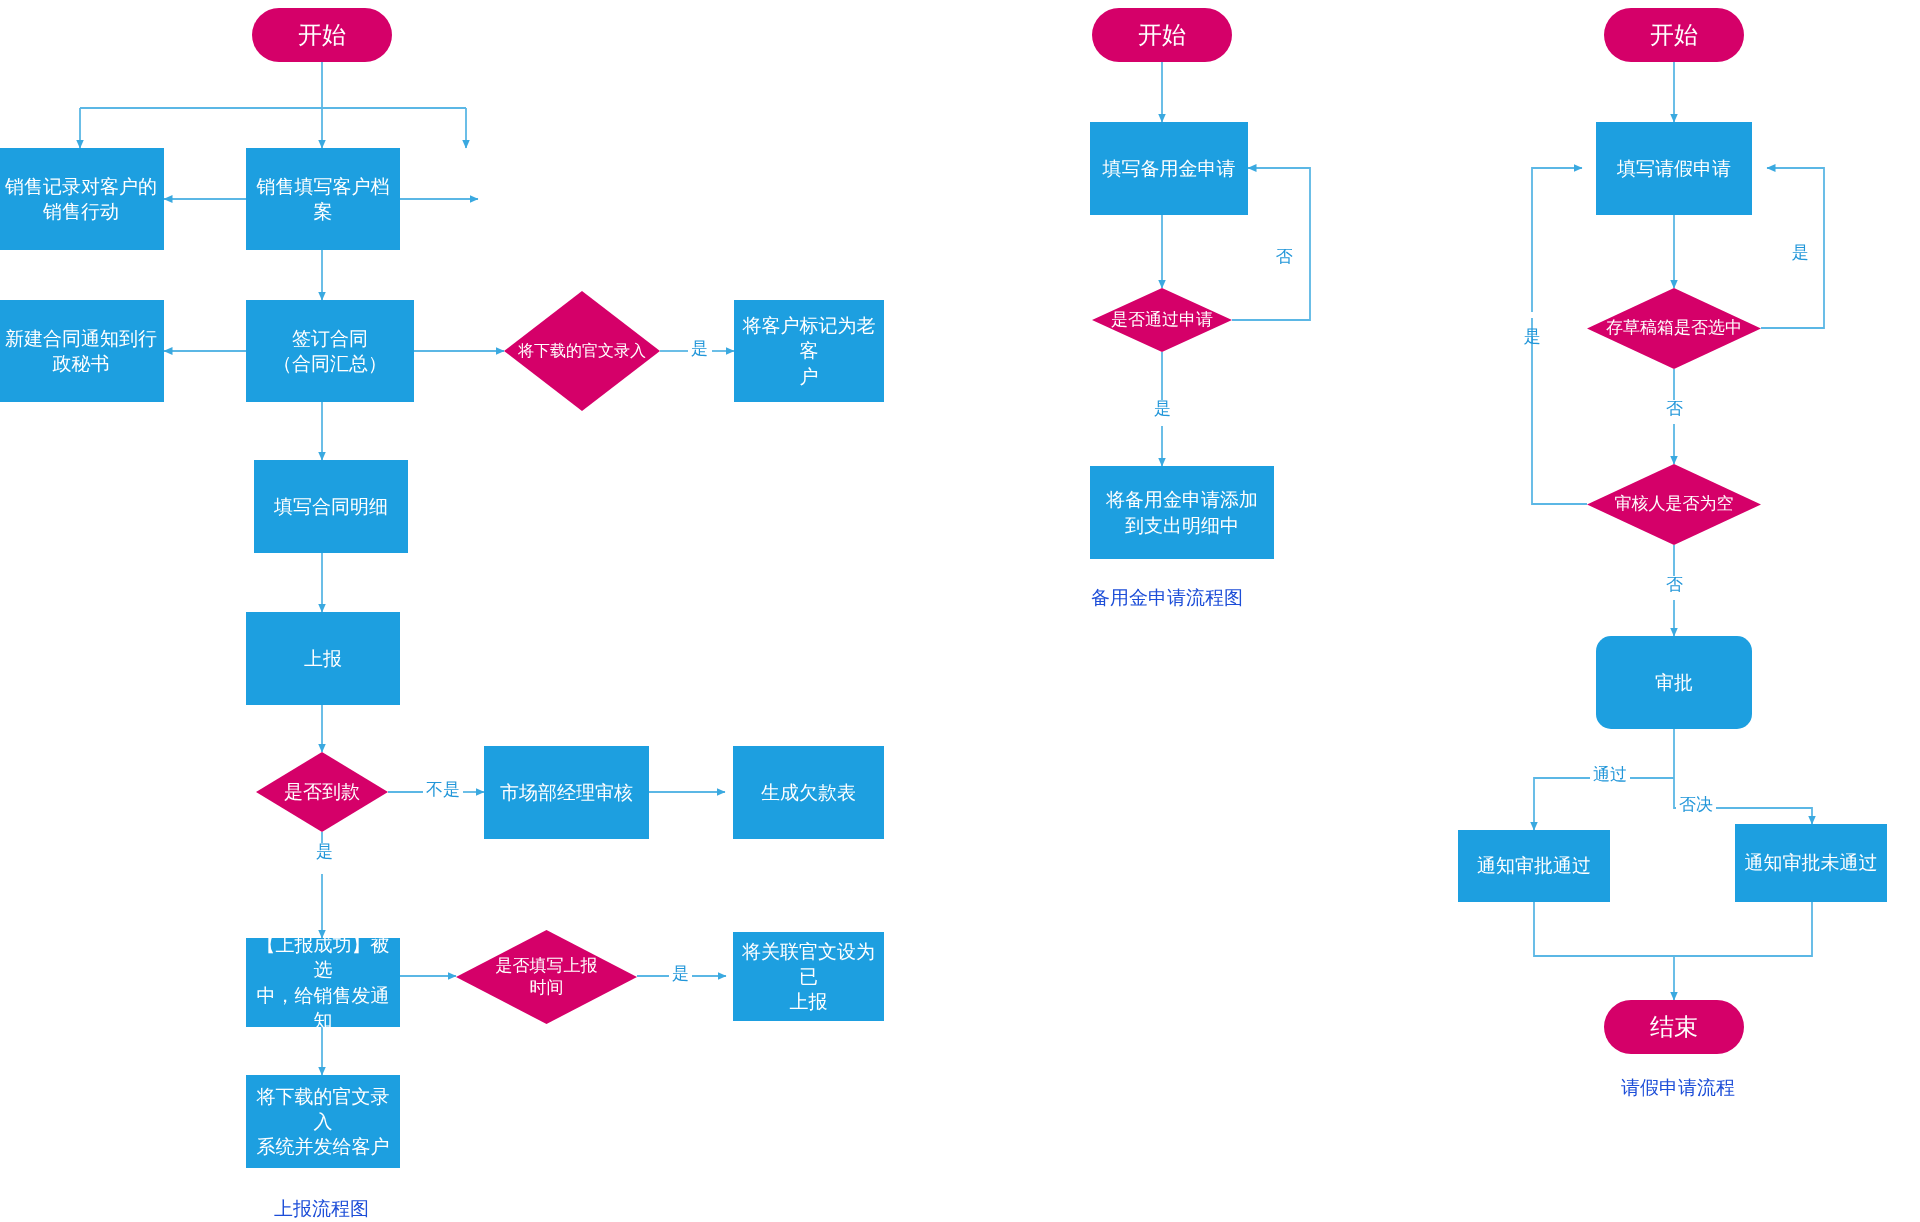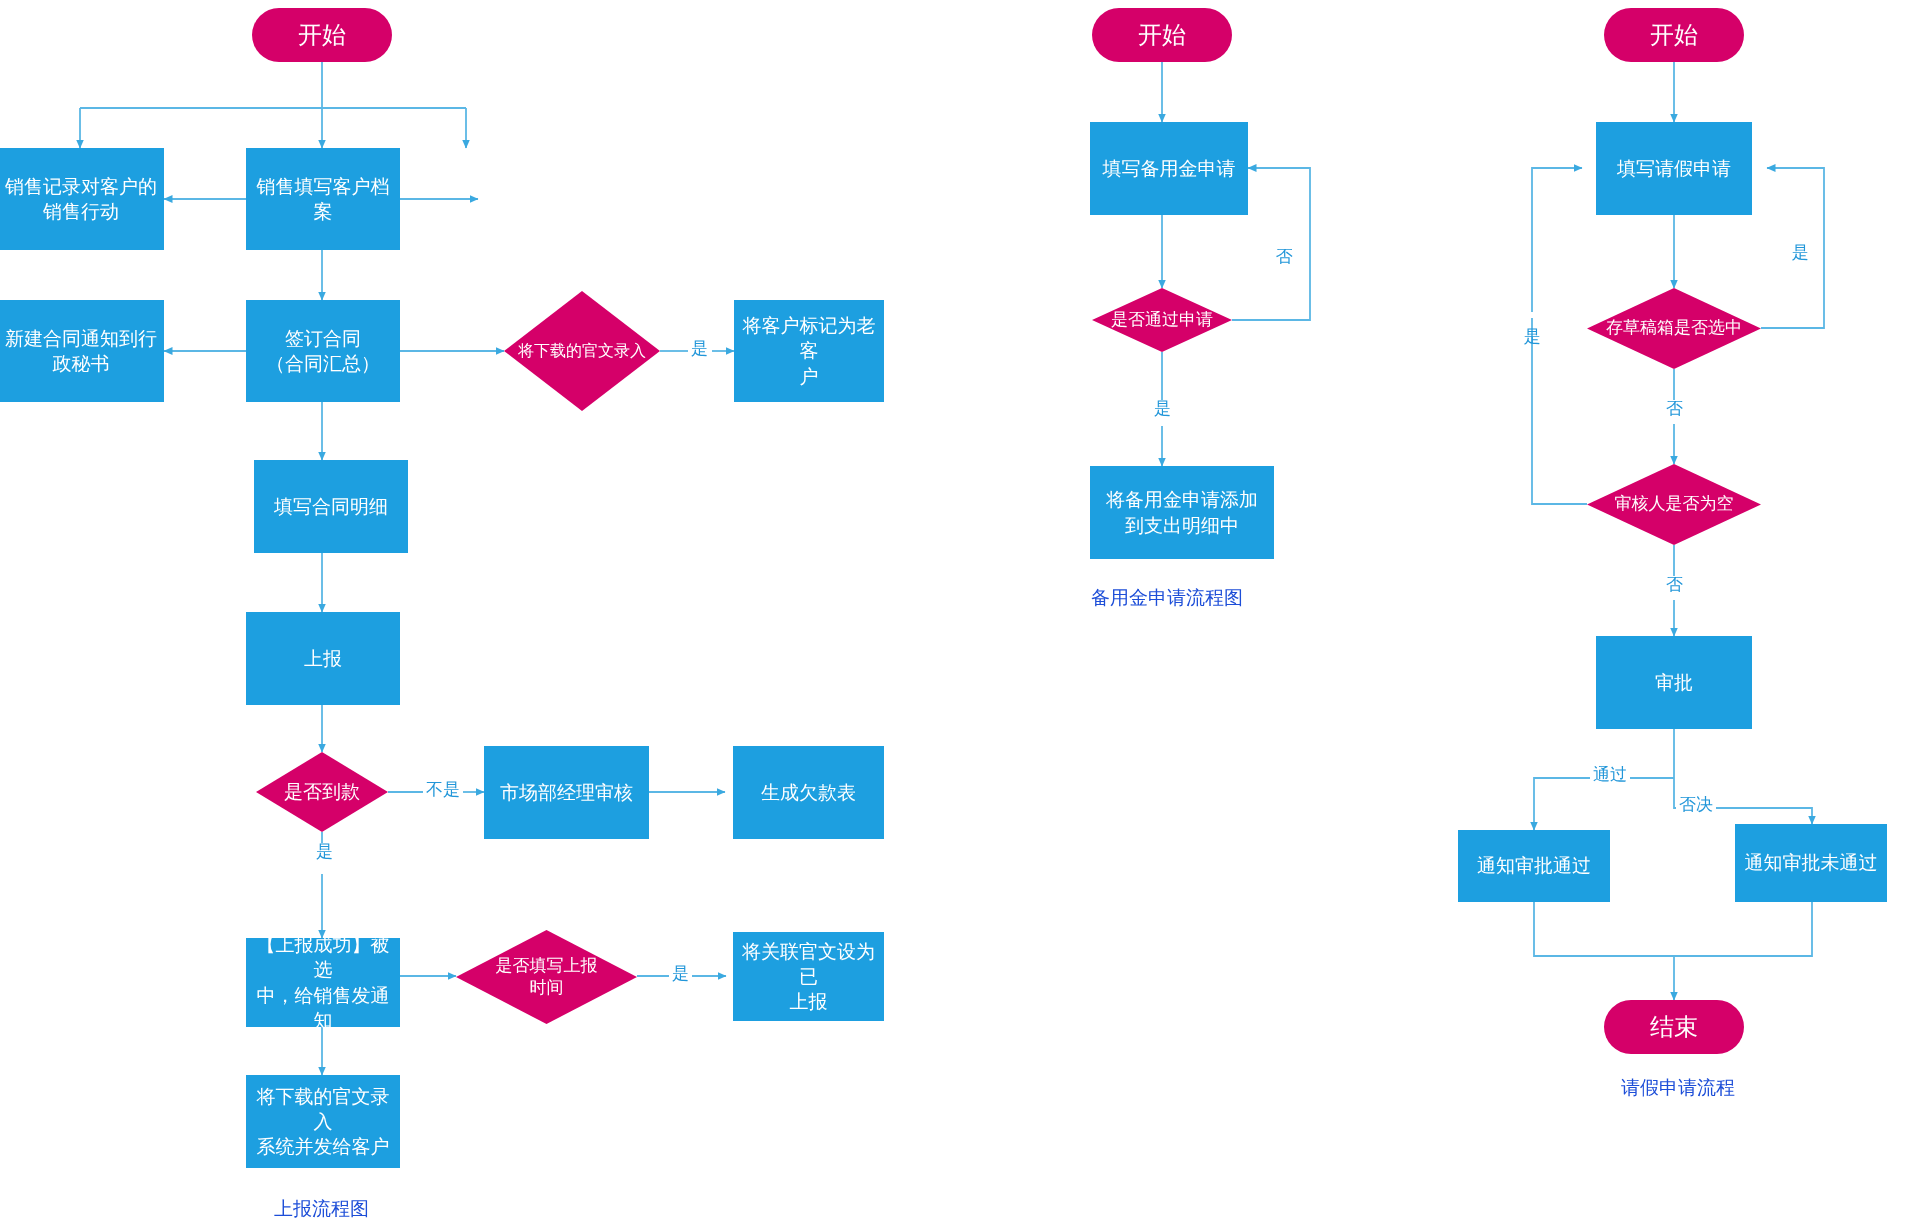--- a/index.html
+++ b/index.html
@@ -188,21 +188,21 @@
   <div class="node proc" style="left:246px; top:148px; width:154px; height:102px;">
     <span class="txt">销售填写客户档案</span>
   </div>
 
 
   <div class="node proc" style="left:-2px; top:300px; width:166px; height:102px;">
     <span class="txt">新建合同通知到行
 政秘书</span>
   </div>
 
-  <div class="node proc" style="left:246px; top:300px; width:154px; height:102px;">
+  <div class="node proc" style="left:246px; top:300px; width:168px; height:102px;">
     <span class="txt">签订合同
 （合同汇总）</span>
   </div>
 
   <div class="node dec" style="left:504px; top:291px; width:156px; height:120px;">
     <div class="dshape"></div>
     <span class="txt" style="font-size:16px;">将下载的官文录入</span>
   </div>
 
   <div class="node proc" style="left:734px; top:300px; width:150px; height:102px;">
@@ -293,21 +293,21 @@
   <div class="node dec" style="left:1587px; top:288px; width:174px; height:81px;">
     <div class="dshape"></div>
     <span class="txt" style="font-size:17px;">存草稿箱是否选中</span>
   </div>
 
   <div class="node dec" style="left:1587px; top:464px; width:174px; height:81px;">
     <div class="dshape"></div>
     <span class="txt" style="font-size:17px;">审核人是否为空</span>
   </div>
 
-  <div class="node proc" style="left:1596px; top:636px; width:156px; height:93px;">
+  <div class="node proc" style="left:1596px; top:636px; width:156px; height:93px;border-radius:15px;">
     <span class="txt">审批</span>
   </div>
 
   <div class="node proc" style="left:1458px; top:830px; width:152px; height:72px;">
     <span class="txt">通知审批通过</span>
   </div>
 
   <div class="node proc" style="left:1735px; top:824px; width:152px; height:78px;">
     <span class="txt">通知审批未通过</span>
   </div>

